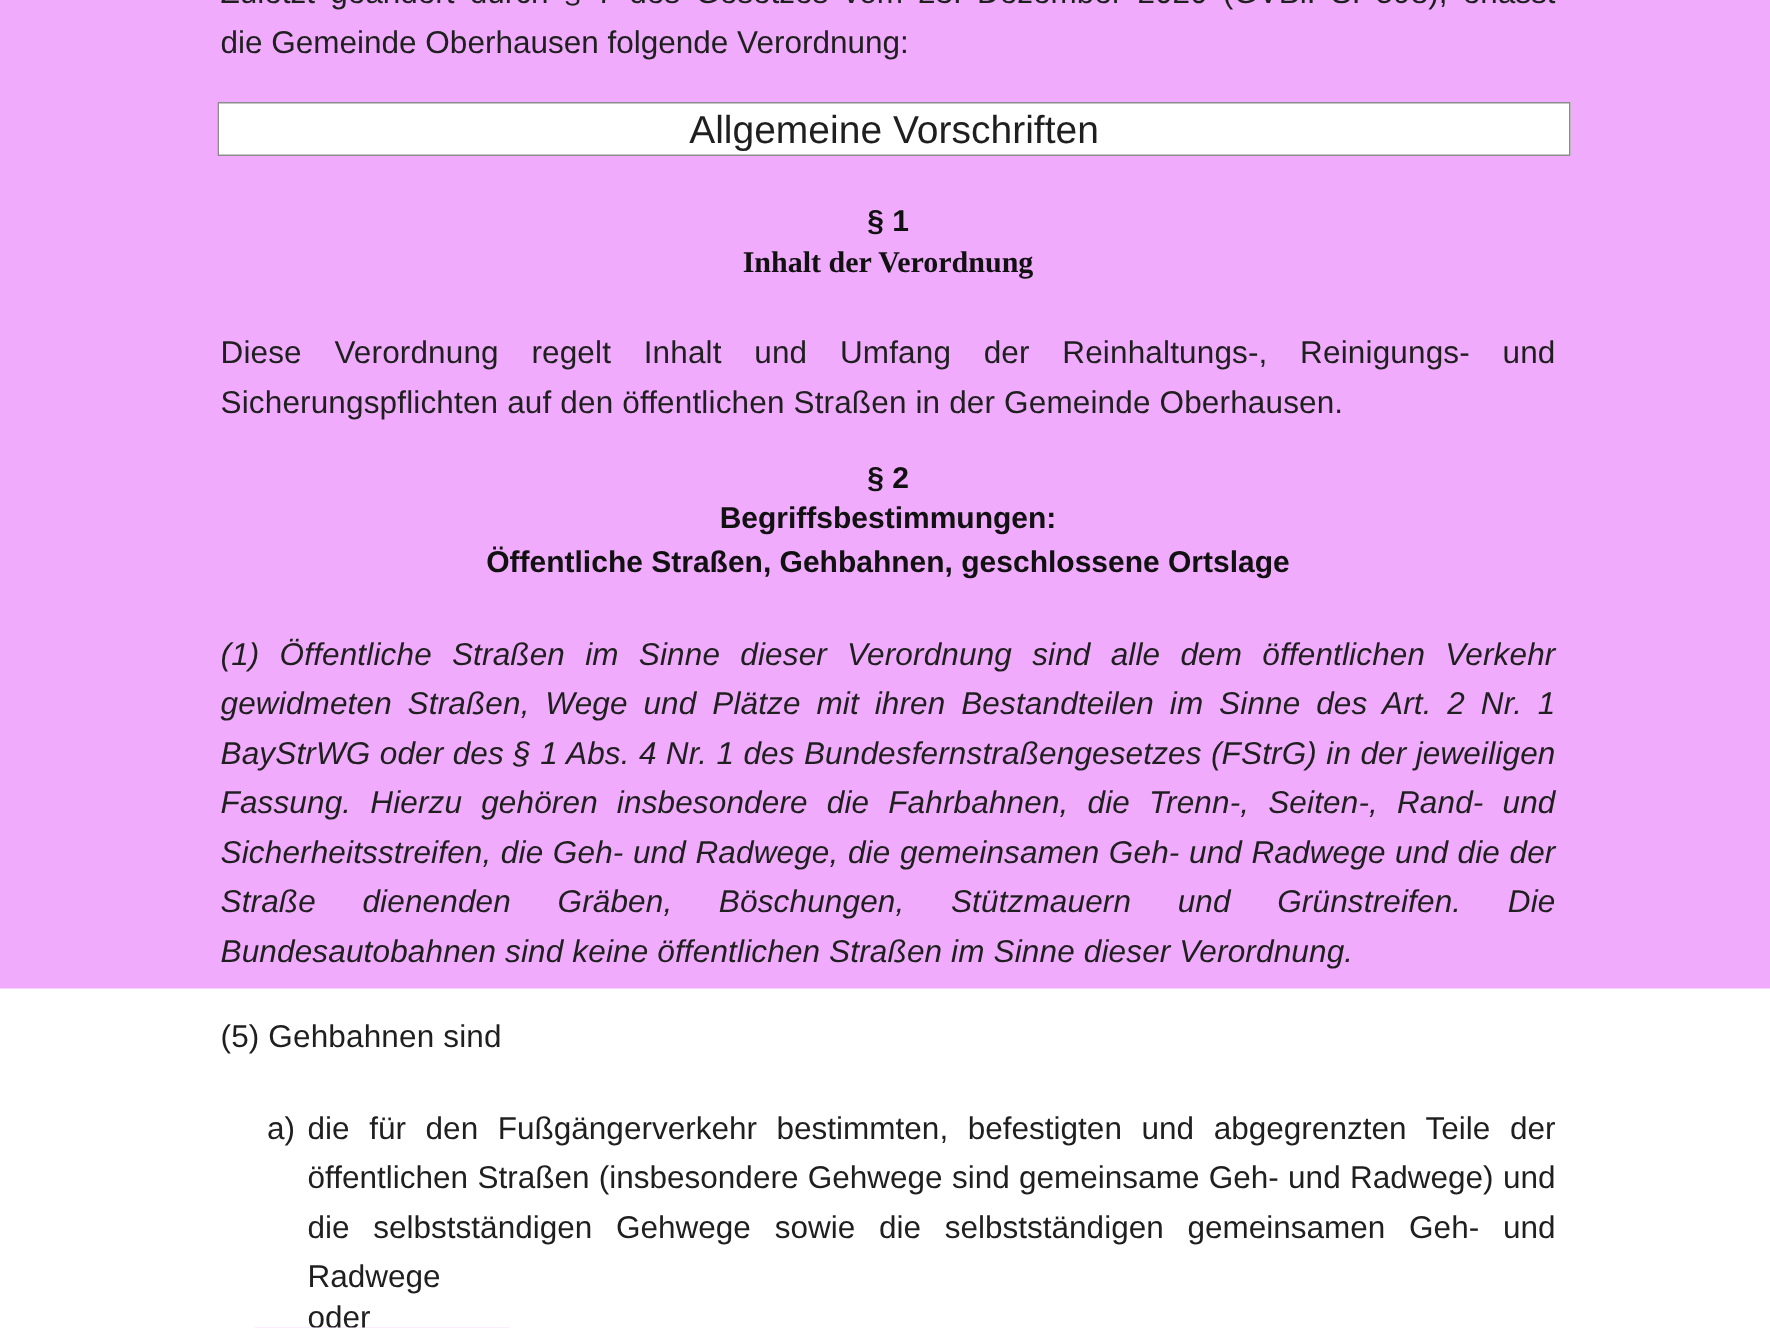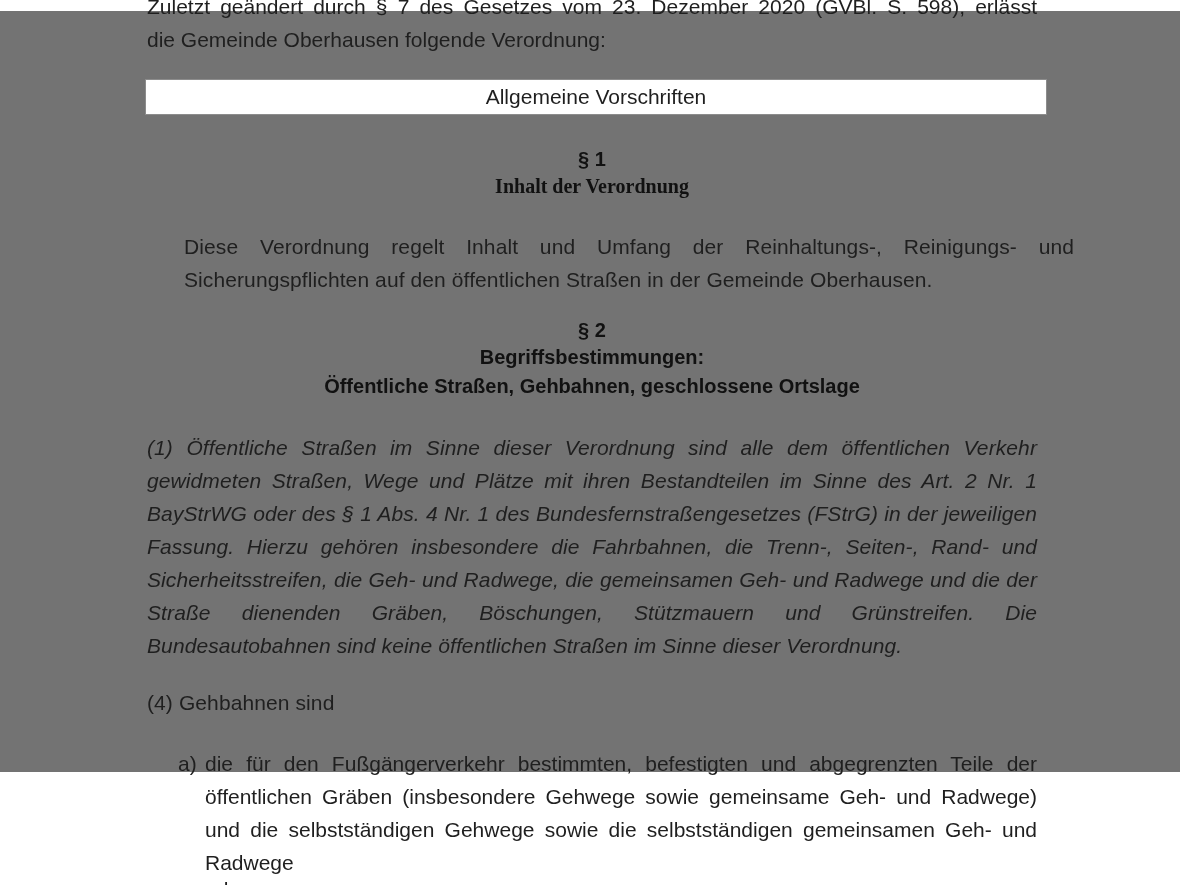--- a/index.html
+++ b/index.html
@@ -12,24 +12,24 @@
     height: 885px;
     overflow: hidden;
     font-family: "Liberation Sans", sans-serif;
     color: #1a1a1a;
     position: relative;
   }
 
   .page {
     position: absolute;
     left: 0;
-    top: 11px;
+    top: 0;
     width: 1180px;
-    height: 761px;
-    background: #737373;
+    height: 659px;
+    background: #f0abfc;
   }
 
   .para {
     font-size: 21px;
     line-height: 33px;
     text-align: justify;
     text-justify: inter-word;
     margin: 0;
     color: #1f1f1f;
     letter-spacing: 0.1px;
@@ -77,21 +77,21 @@
     width: 902px;
     height: 36px;
     box-sizing: border-box;
     border: 1px solid #8c8c8c;
     background: #ffffff;
     display: flex;
     align-items: center;
     justify-content: center;
   }
   .title-box-text {
-    font-size: 21px;
+    font-size: 26px;
     line-height: 24px;
     color: #1f1f1f;
     text-align: center;
   }
 
   
   .head-center {
     position: absolute;
     left: 147px;
     width: 890px;
@@ -150,36 +150,36 @@
 
   <div class="line2">die Gemeinde Oberhausen folgende Verordnung:</div>
 
   <div class="title-box">
     <div class="title-box-text">Allgemeine Vorschriften</div>
   </div>
 
   <div class="head-center" style="top:134px;">§ 1</div>
   <div class="head-center" style="top:161px;font-family:Liberation Serif, serif;">Inhalt der Verordnung</div>
 
-  <div class="block" style="top:219px;margin-left:37px;">
+  <div class="block" style="top:219px;">
     <p class="para last-line-left">Diese Verordnung regelt Inhalt und Umfang der Reinhaltungs-, Reinigungs- und Sicherungspflichten auf den öffentlichen Straßen in der Gemeinde Oberhausen.</p>
   </div>
 
   <div class="head-center" style="top:305px;">§ 2</div>
   <div class="head-center" style="top:361px;">Öffentliche Straßen, Gehbahnen, geschlossene Ortslage</div>
   <div class="head-center" style="top:332px;">Begriffsbestimmungen:</div>
 
   <div class="block" style="top:420px;font-style:italic;">
     <p class="para last-line-left">(1) Öffentliche Straßen im Sinne dieser Verordnung sind alle dem öffentlichen Verkehr gewidmeten Straßen, Wege und Plätze mit ihren Bestandteilen im Sinne des Art. 2 Nr. 1 BayStrWG oder des § 1 Abs. 4 Nr. 1 des Bundesfernstraßengesetzes (FStrG) in der jeweiligen Fassung. Hierzu gehören insbesondere die Fahrbahnen, die Trenn-, Seiten-, Rand- und Sicherheitsstreifen, die Geh- und Radwege, die gemeinsamen Geh- und Radwege und die der Straße dienenden Gräben, Böschungen, Stützmauern und Grünstreifen. Die Bundesautobahnen sind keine öffentlichen Straßen im Sinne dieser Verordnung.</p>
   </div>
 
   <div class="block" style="top:675px;">
-    <p class="para last-line-left">(4) Gehbahnen sind</p>
+    <p class="para last-line-left">(5) Gehbahnen sind</p>
   </div>
 
   <div class="list-item" style="top:736px;">
     <span class="marker">a)</span>
-    <span class="body">die für den Fußgängerverkehr bestimmten, befestigten und abgegrenzten Teile der öffentlichen Gräben (insbesondere Gehwege sowie gemeinsame Geh- und Radwege) und die selbstständigen Gehwege sowie die selbstständigen gemeinsamen Geh- und Radwege</span>
+    <span class="body">die für den Fußgängerverkehr bestimmten, befestigten und abgegrenzten Teile der öffentlichen Straßen (insbesondere Gehwege sind gemeinsame Geh- und Radwege) und die selbstständigen Gehwege sowie die selbstständigen gemeinsamen Geh- und Radwege</span>
   </div>
 
   <div class="plain-indent" style="top:862px;">oder</div>
 
 </div>
 
 </body></html>

